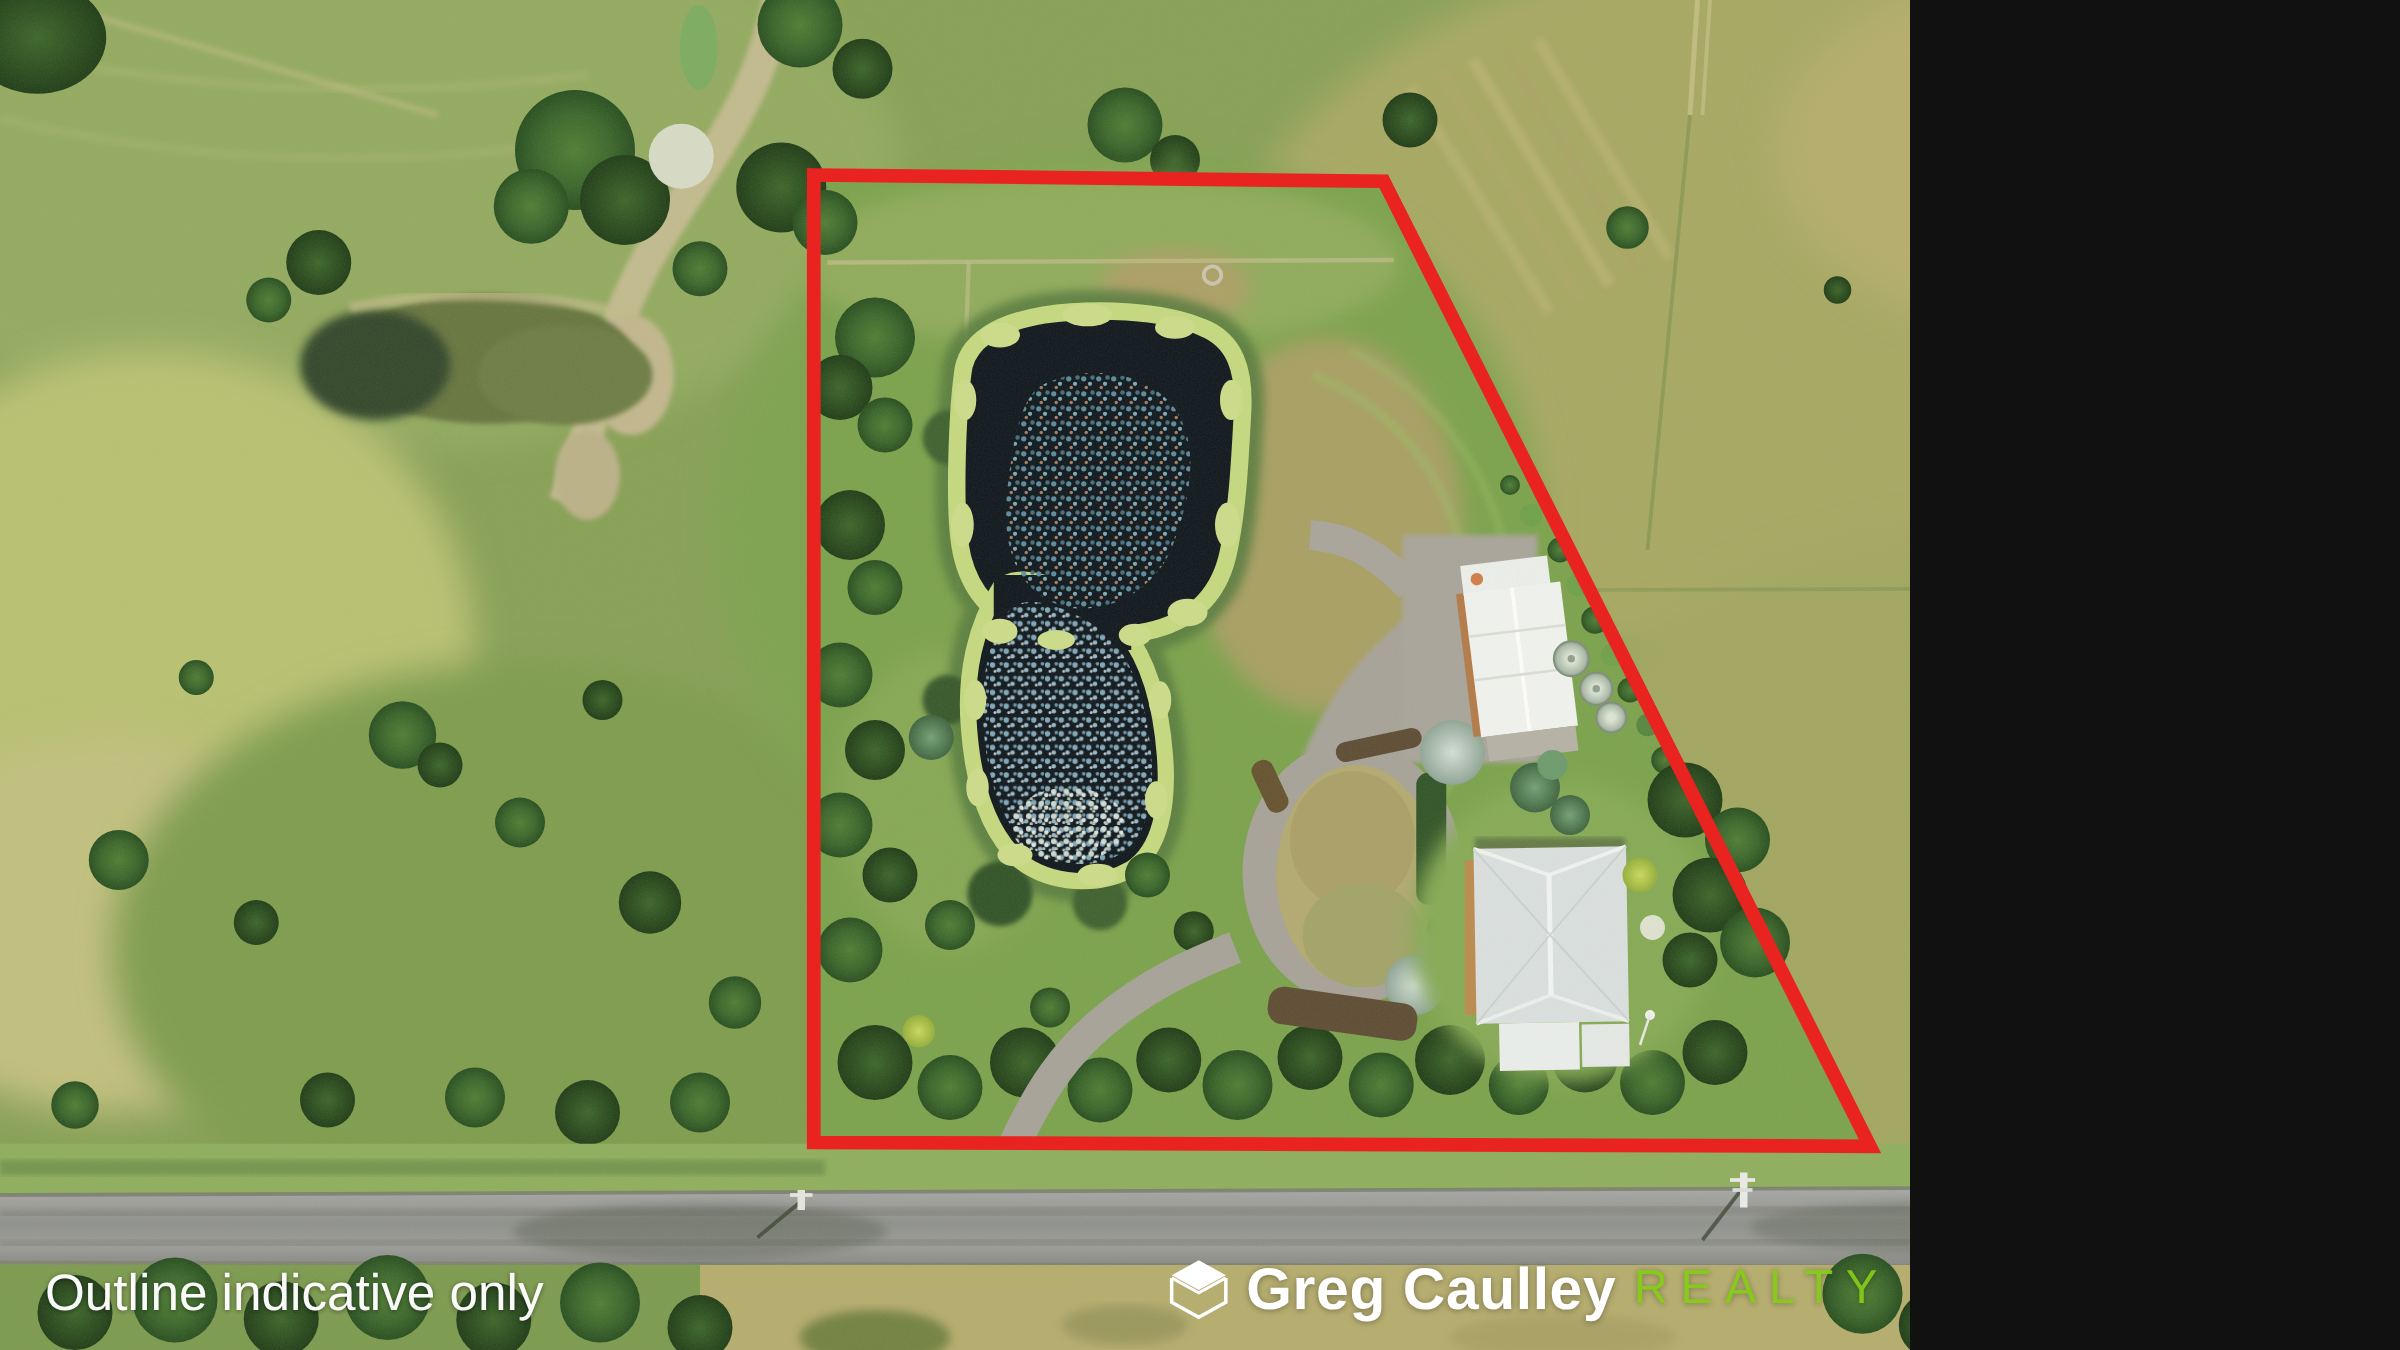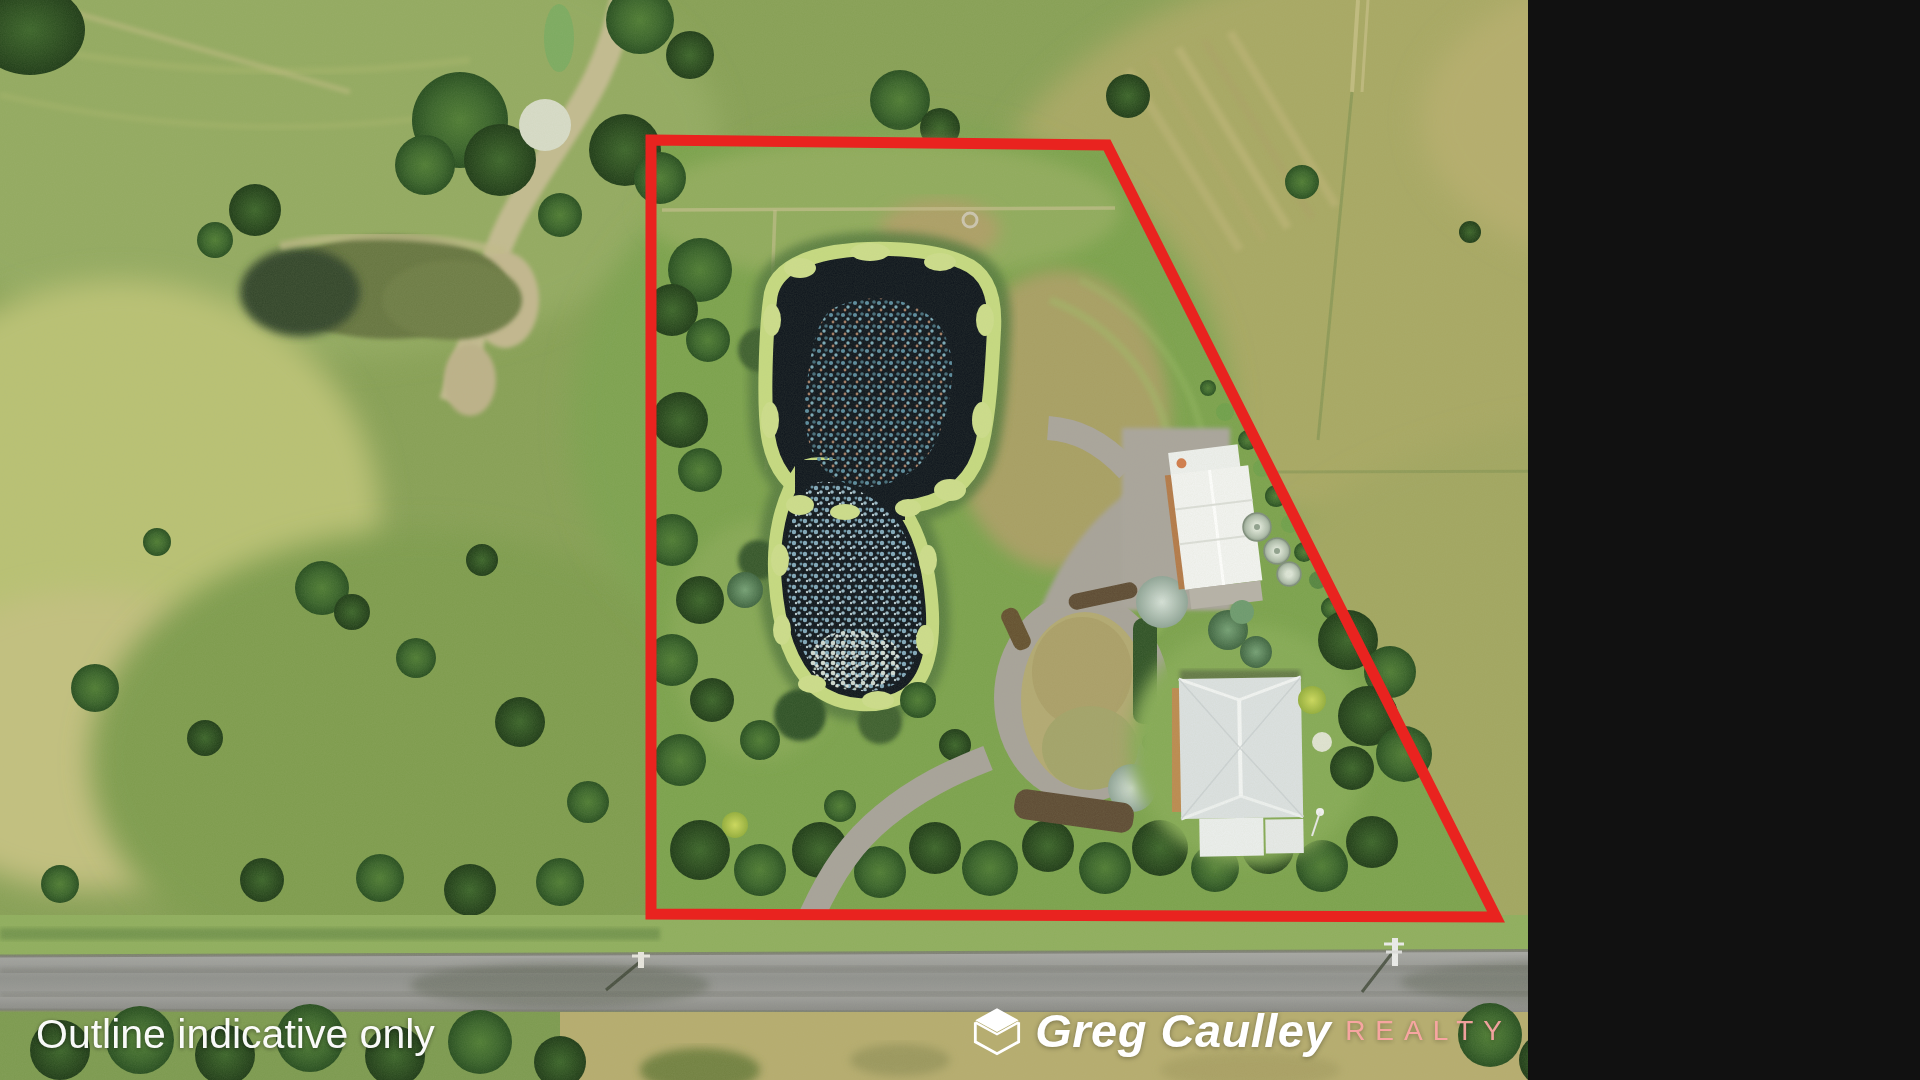--- a/index.html
+++ b/index.html
@@ -4,22 +4,22 @@
 <style>
   html,body{margin:0;padding:0;background:#111;}
   .stage{position:relative;width:1528px;height:1080px;overflow:hidden;
          font-family:"Liberation Sans",sans-serif;}
   .stage svg.scene{position:absolute;left:0;top:0;display:block;}
   .disclaimer{position:absolute;left:36px;top:1012px;font-size:41px;line-height:1.1;
               color:#ffffff;opacity:.97;text-shadow:0 1px 4px rgba(0,0,0,.45);}
   .brand{position:absolute;right:16px;bottom:22px;display:flex;align-items:center;gap:12px;
          text-shadow:0 1px 5px rgba(0,0,0,.35);}
   .brand-icon{width:52px;height:52px;flex:0 0 auto;}
-  .brand-name{color:#fff;font-weight:700;font-size:47px;letter-spacing:.5px;font-style:italic;}
-  .brand-suffix{color:#fca5a5;font-weight:400;font-size:28px;letter-spacing:10px;opacity:.93;
+  .brand-name{color:#fff;font-weight:700;font-size:47px;letter-spacing:.5px;}
+  .brand-suffix{color:#84cc16;font-weight:400;font-size:38px;letter-spacing:10px;opacity:.93;
                 margin-left:2px;}
 </style>
 </head>
 <body>
 
 <div class="stage">
 
 <svg class="scene" width="1920" height="1080" viewBox="0 0 1920 1080">
   <defs>
     <filter id="b2">

